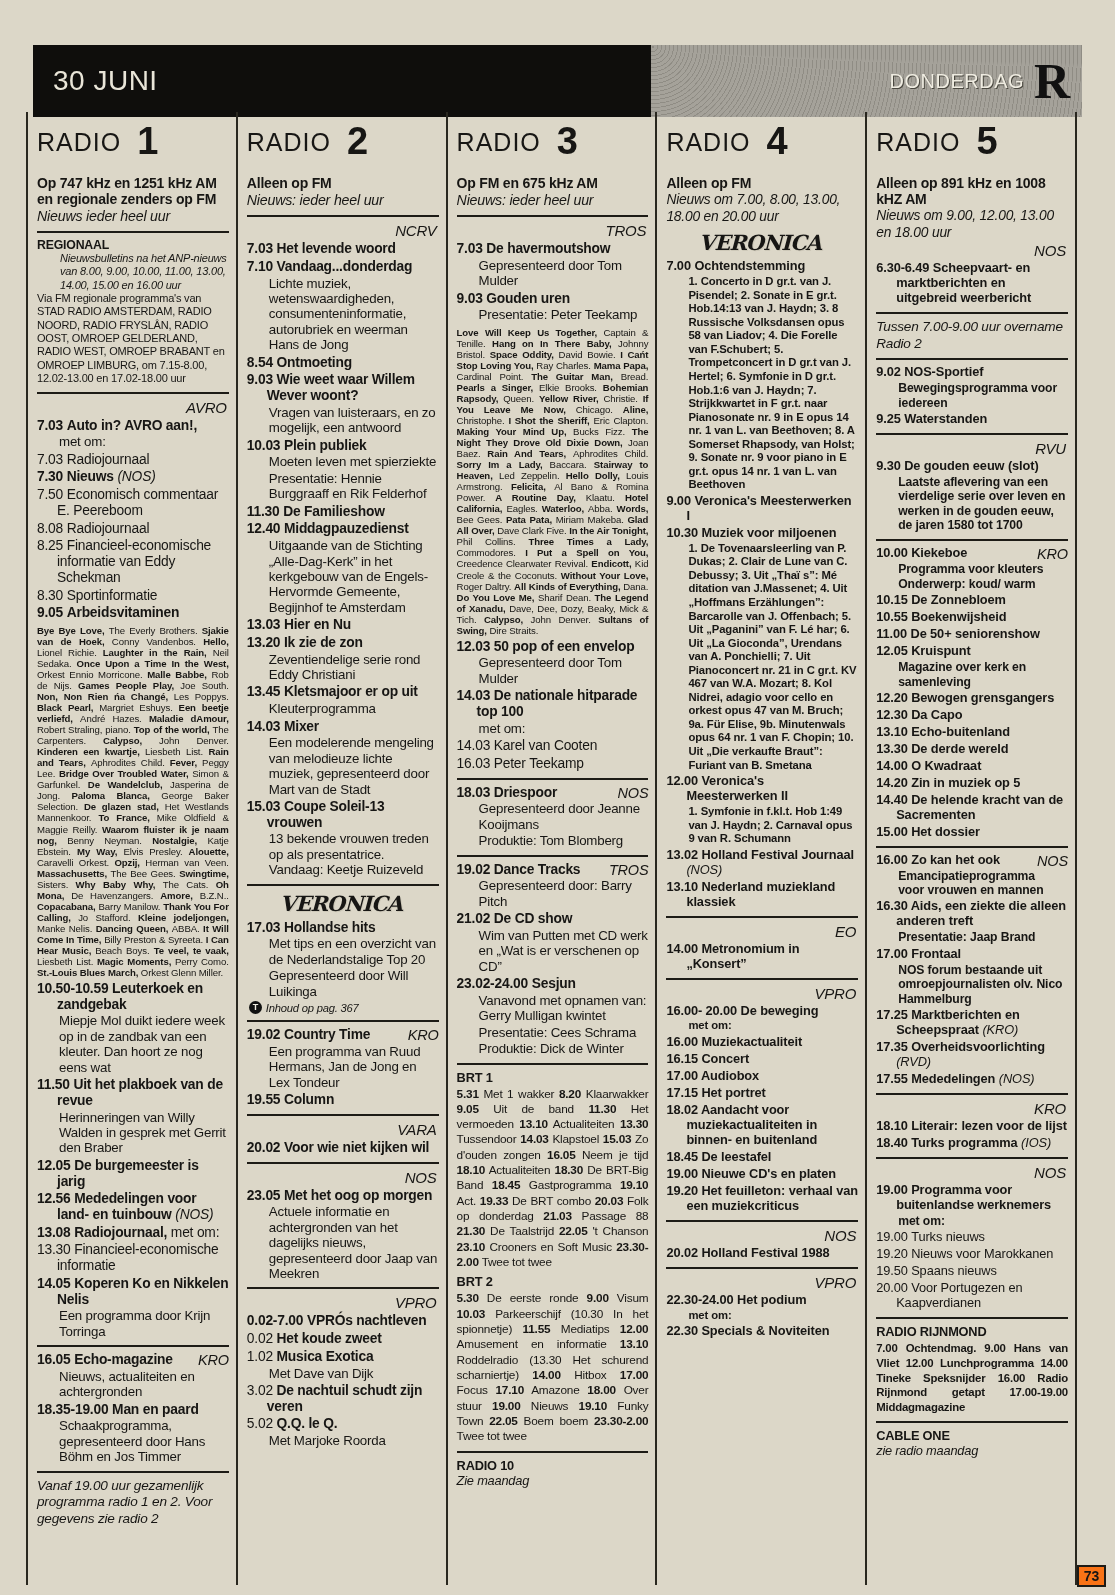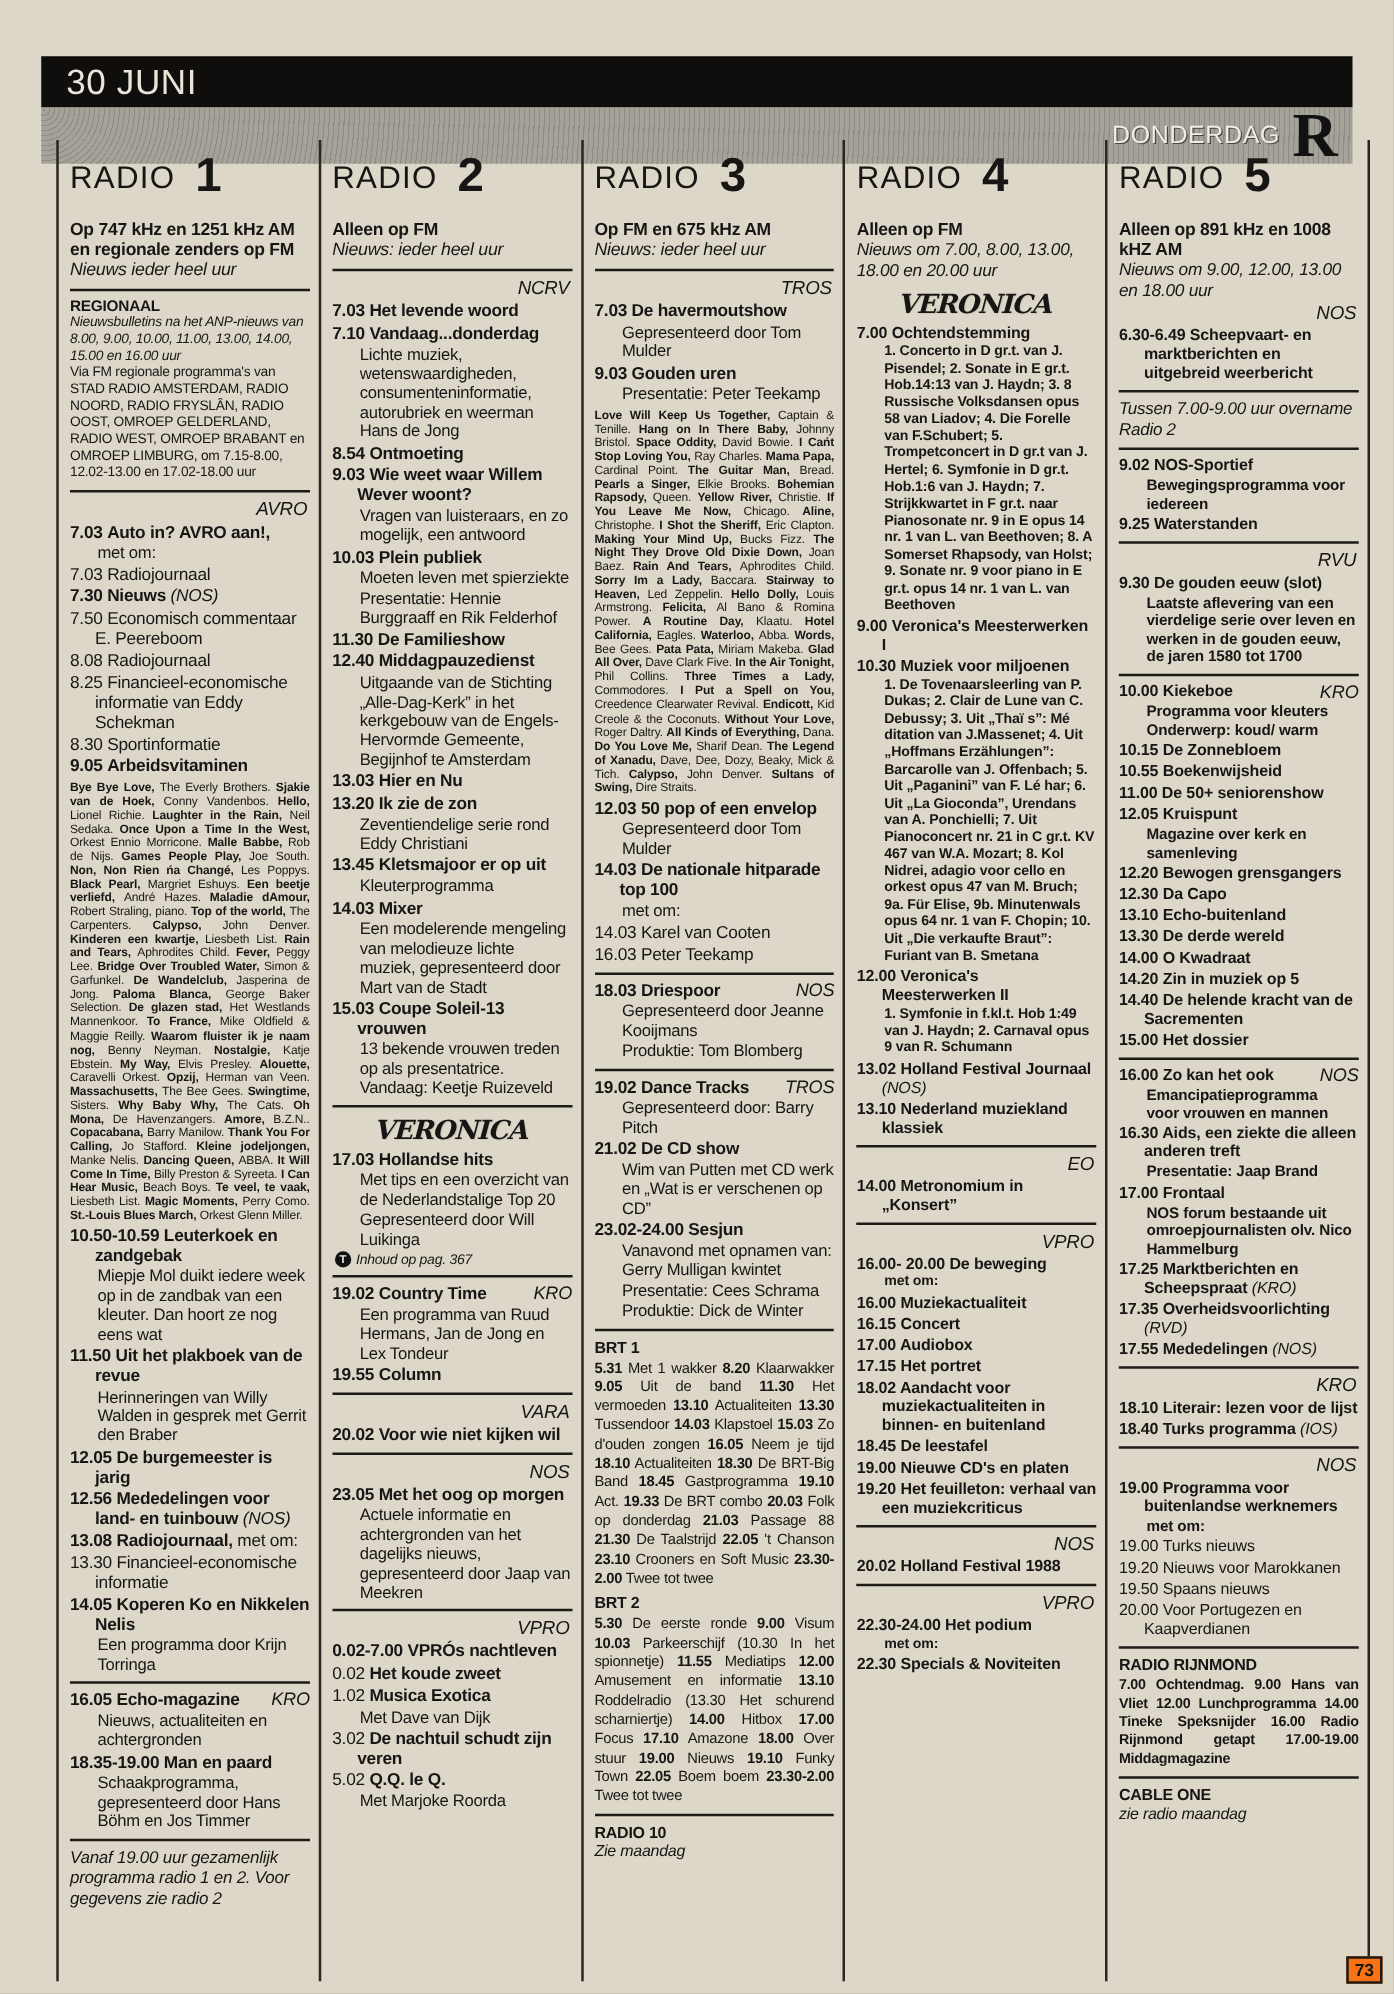--- a/index.html
+++ b/index.html
@@ -1,28 +1,28 @@
 <!DOCTYPE html>
 <html><head>
 <meta charset="utf-8">
 <style>
   html,body{margin:0;padding:0;background:#b8b3a6;}
   .page{position:relative;width:1115px;height:1595px;background:#dcd7c8;overflow:hidden;
         font-family:"Liberation Sans",sans-serif;color:#171614;letter-spacing:-0.2px;}
   
-  .header{position:absolute;top:45px;left:33px;width:1049px;height:72px;display:flex;flex-direction:column;}
+  .header{position:absolute;top:45px;left:33px;width:1049px;height:72px;display:flex;}
   .header-black{background:#0f0e0c;flex:0 0 57%;display:flex;align-items:center;padding-left:20px;}
   .date-label{color:#e9e5d8;font-size:28px;letter-spacing:0.5px;}
   .header-gray{background:#a5a29a;flex:1;display:flex;align-items:center;justify-content:flex-end;
                padding-right:12px;gap:10px;
                background-image:repeating-radial-gradient(circle at 2px 2px, #8f8c84 0 0.8px, transparent 1px 4px);}
   .day-label{color:#efece1;font-size:20px;letter-spacing:0.5px;text-shadow:1px 1px 0 #4a4840;}
   .r-logo{font-size:50px;font-weight:900;color:#111;line-height:0.9;font-family:"Liberation Serif",serif;}
   
-  .columns{position:absolute;top:112px;left:45px;width:1049px;bottom:10px;display:grid;
+  .columns{position:absolute;top:112px;left:26px;width:1049px;bottom:10px;display:grid;
            grid-template-columns:repeat(5,1fr);border-left:2px solid #29271f;}
   .column{border-right:2px solid #29271f;padding:6px 7px 0 9px;overflow:hidden;}
   .col-head{margin:2px 0 12px 0;white-space:nowrap;}
   .station{font-size:25px;letter-spacing:1px;}
   .stnum{font-size:38px;font-weight:900;margin-left:16px;vertical-align:-3px;}
   .freq .fb{font-weight:bold;font-size:14px;line-height:1.15;}
   .freq .fi{font-style:italic;font-size:14.2px;line-height:1.2;margin-top:1px;}
   .rule{border-top:2px solid #1d1b16;margin:6px 0 5px 0;}
   .agency{text-align:right;font-style:italic;font-size:15px;margin:1px 2px 1px 0;}
   .note{font-style:italic;font-size:13.6px;line-height:1.22;margin:3px 0;}
@@ -38,21 +38,21 @@
   .songs{font-size:9.6px;line-height:1.15;text-align:justify;margin:4px 0 3px 0;letter-spacing:-0.1px;}
   .sgt{font-weight:bold;}
   .sgt::after{content:", ";}
   .sga::after{content:". ";}
   .times{margin-top:4px;}
   .thead{font-weight:bold;font-size:12.8px;margin:2px 0;}
   .tbody{font-size:11.8px;line-height:1.3;text-align:justify;}
   .tt{font-weight:bold;}
   .regional{margin:2px 0;}
   .rhead{font-weight:bold;font-size:12.3px;}
-  .rnote{font-style:italic;font-size:11px;line-height:1.2;}
+  .rnote{font-style:italic;font-size:11px;line-height:1.2;margin-left:23px;}
   .rtext{font-size:11px;line-height:1.22;}
   .veronica{font-family:"DejaVu Serif",serif;font-weight:bold;font-style:italic;font-size:21px;
             text-align:center;margin:5px 0 4px 0;letter-spacing:-1px;transform:skewX(-4deg);
             text-shadow:1px 1px 0 #cdc8b8;}
   .tpag{font-size:11.2px;font-style:italic;margin:2px 0 2px 2px;display:flex;align-items:center;gap:4px;}
   .ticon{display:inline-block;width:13px;height:13px;border-radius:50%;background:#111;color:#efece1;
          font-weight:bold;font-style:normal;font-size:9px;line-height:13px;text-align:center;flex:0 0 13px;}
   .stnote{margin-top:3px;}
   .snhead{font-weight:bold;font-size:12.8px;}
   .snnote{font-style:italic;font-size:12.8px;line-height:1.25;}

